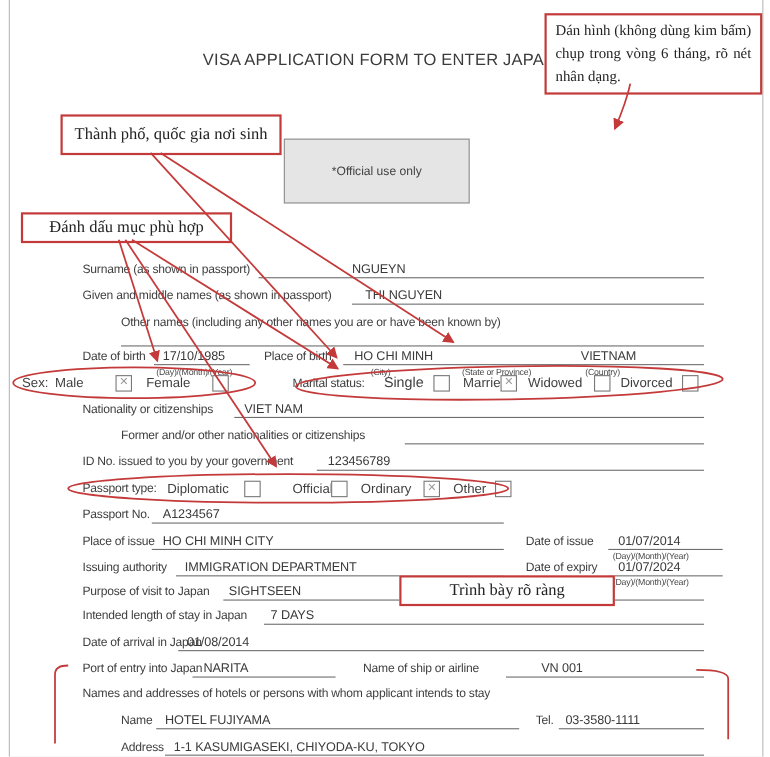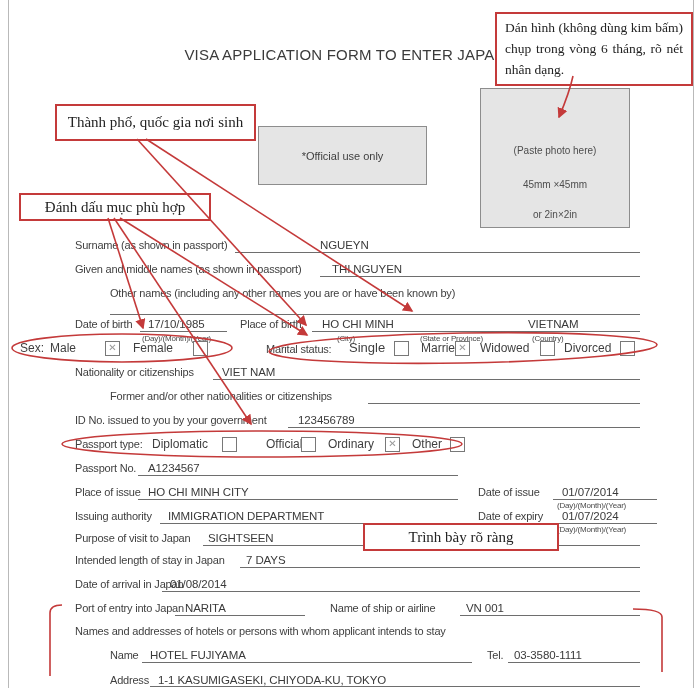--- a/index.html
+++ b/index.html
@@ -38,25 +38,20 @@
   <div class="rbox serif15 center" style="left:19px;top:193px;width:188px;height:24px;line-height:24px;">Đánh dấu mục phù hợp</div>
 
   <div class="rbox serif15 center" style="left:55px;top:104px;width:197px;height:33px;line-height:33px;">Thành phố, quốc gia nơi sinh</div>
 
   <div class="rbox serif15 center" style="left:363px;top:523px;width:192px;height:24px;line-height:24px;">Trình bày rõ ràng</div>
 
   <div class="gbox" style="left:258px;top:126px;width:167px;height:57px;">
     <div class="abs" style="left:0;top:23px;width:167px;text-align:center;font-size:11px;">*Official use only</div>
   </div>
 
-  <div class="gbox" style="left:480px;top:88px;width:148px;height:138px;">
-    <div class="abs" style="left:0;top:56px;width:148px;text-align:center;font-size:10px;color:#4d4d4d;">(Paste photo here)</div>
-    <div class="abs" style="left:0;top:90px;width:148px;text-align:center;font-size:10px;color:#4d4d4d;">45mm ×45mm</div>
-    <div class="abs" style="left:0;top:120px;width:148px;text-align:center;font-size:10px;color:#4d4d4d;">or 2in×2in</div>
-  </div>
 
   <div class="abs lbl" style="left:75px;top:239px;">Surname (as shown in passport)</div>
   <div class="abs val" style="left:320px;top:239px;">NGUEYN</div>
   <div class="ln" style="left:235px;top:252px;width:405px;"></div>
 
   <div class="abs lbl" style="left:75px;top:263px;">Given and middle names (as shown in passport)</div>
   <div class="abs val" style="left:332px;top:263px;">THI NGUYEN</div>
   <div class="ln" style="left:320px;top:276px;width:320px;"></div>
 
   <div class="abs lbl" style="left:110px;top:287px;">Other names (including any other names you are or have been known by)</div>
@@ -141,21 +136,21 @@
   <div class="ln" style="left:240px;top:567px;width:400px;"></div>
 
   <div class="abs lbl" style="left:75px;top:578px;">Date of arrival in Japan</div>
   <div class="abs val" style="left:170px;top:578px;">01/08/2014</div>
   <div class="ln" style="left:162px;top:591px;width:478px;"></div>
 
   <div class="abs lbl" style="left:75px;top:602px;">Port of entry into Japan</div>
   <div class="abs val" style="left:185px;top:602px;">NARITA</div>
   <div class="ln" style="left:175px;top:615px;width:130px;"></div>
   <div class="abs lbl" style="left:330px;top:602px;">Name of ship or airline</div>
-  <div class="abs val" style="left:466px;top:602px;">VN 001</div>
+  <div class="abs val" style="left:492px;top:602px;">VN 001</div>
   <div class="ln" style="left:460px;top:615px;width:180px;"></div>
 
   <div class="abs lbl" style="left:75px;top:625px;">Names and addresses of hotels or persons with whom applicant intends to stay</div>
 
   <div class="abs lbl" style="left:110px;top:649px;">Name</div>
   <div class="abs val" style="left:150px;top:649px;">HOTEL FUJIYAMA</div>
   <div class="ln" style="left:142px;top:662px;width:330px;"></div>
   <div class="abs lbl" style="left:487px;top:649px;">Tel.</div>
   <div class="abs val" style="left:514px;top:649px;">03-3580-1111</div>
   <div class="ln" style="left:508px;top:662px;width:132px;"></div>

